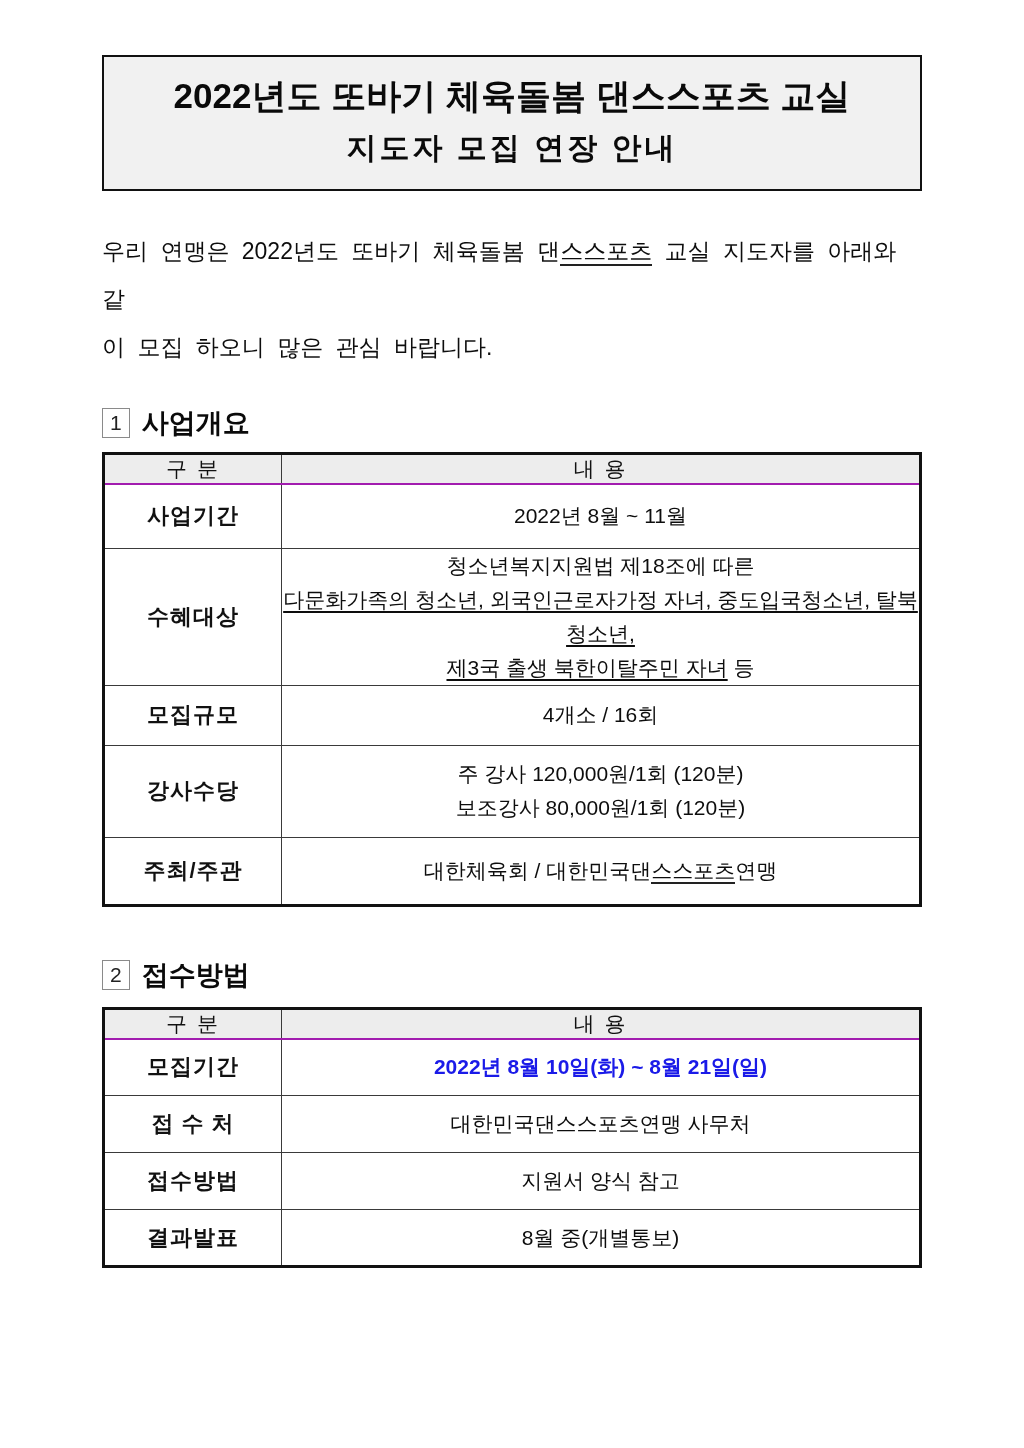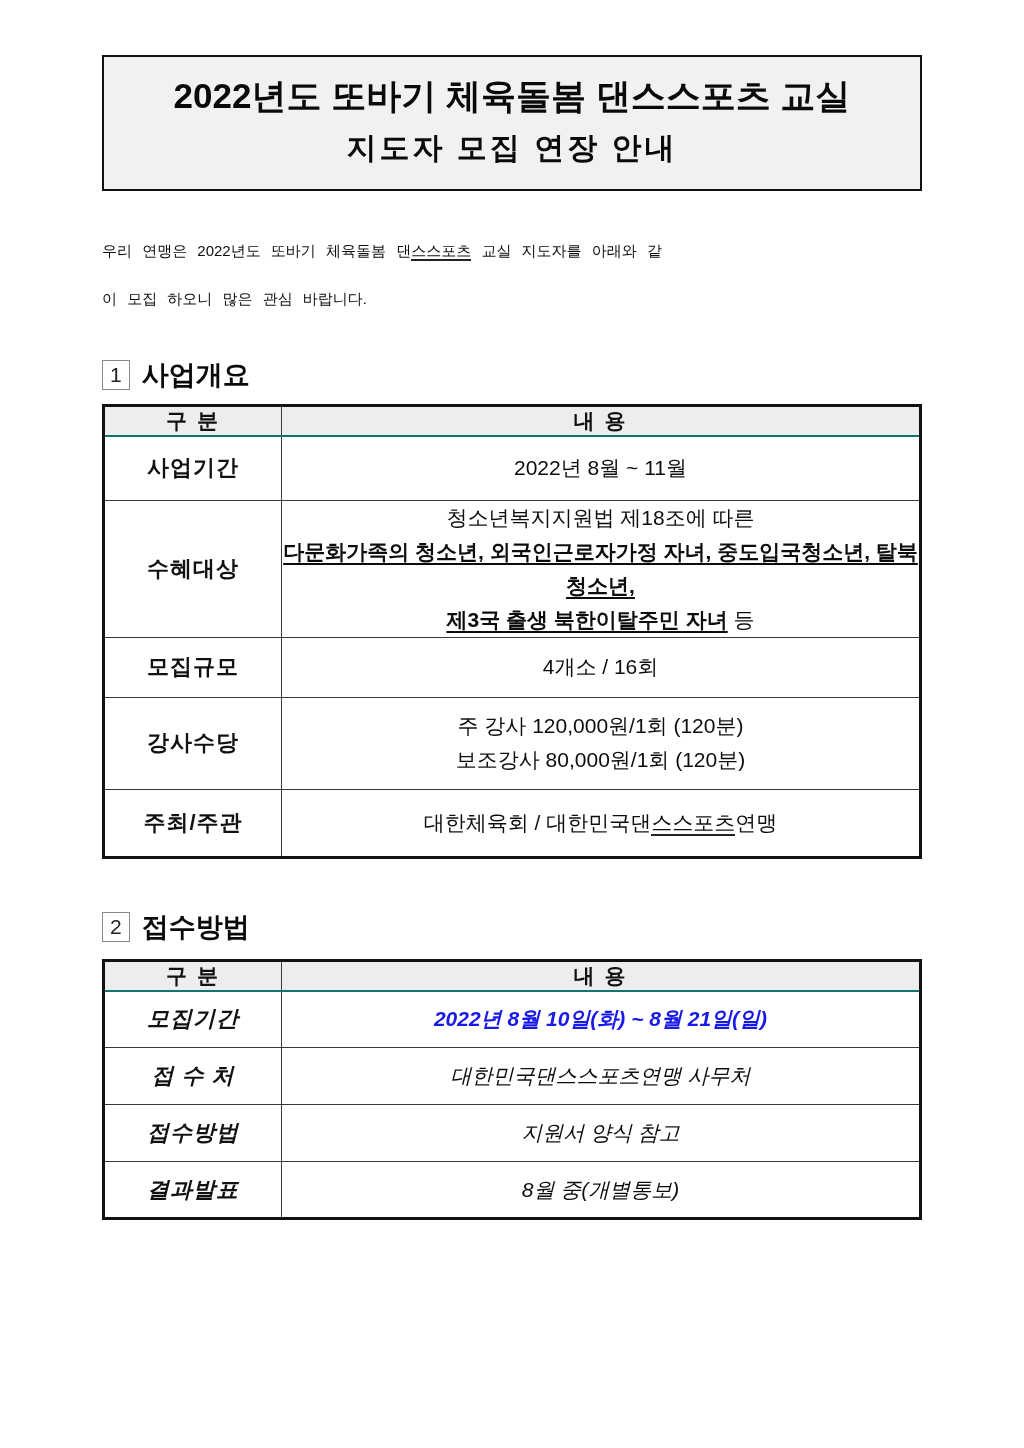--- a/index.html
+++ b/index.html
@@ -33,21 +33,21 @@
     font-size:35px;font-weight:900;line-height:48px;
     letter-spacing:0px;color:#0a0a0a;
   }
   .title-line2{
     font-size:30px;font-weight:900;line-height:56px;
     letter-spacing:3px;color:#0a0a0a;
   }
   
   .intro{
     margin-top:36px;
-    font-size:15px;line-height:48px;
+    font-size:23px;line-height:48px;
     word-spacing:6px;color:#0d0d0d;
   }
   .u-thin{border-bottom:2px solid #222;}
   
   .section-heading{
     display:flex;align-items:center;gap:12px;
     font-size:27px;font-weight:800;color:#0a0a0a;
     height:36px;
   }
   .section-heading.first{margin-top:34px;}
@@ -69,50 +69,50 @@
   table.info-table.t2{margin-top:14px;}
   table.info-table{border:3px solid var(--border-dark);}
   table.info-table th,
   table.info-table td{
     border:1px solid var(--line-thin);
     text-align:center;vertical-align:middle;
   }
   table.info-table th{
     background:var(--table-header-bg);
     height:30px;
-    font-size:21px;font-weight:700;
-    border-bottom:2px solid #0f766e;
+    font-size:21px;font-weight:400;
+    border-bottom:2px solid #a21caf;
     letter-spacing:2px;
   }
   td.label-cell{
     font-size:22px;font-weight:700;
     white-space:pre-wrap;
     letter-spacing:1px;
   }
   td.value-cell{font-size:21px;color:#0d0d0d;}
   td .cell-line{display:block;line-height:34px;}
   .bold-underline{
-    font-weight:700;
+    font-weight:400;
     text-decoration:underline;
     text-underline-offset:4px;
   }
   .blue-strong{
     color:var(--highlight-blue);
     font-weight:700;
   }
   
   tr.r-h72 td{height:72px;}
   tr.r-h64 td{height:64px;margin-top:24px;}
   tr.r-h110 td{height:110px;}
   tr.r-h60 td{height:60px;text-align:center;}
   tr.r-h92 td{height:92px;}
   tr.r-h68 td{height:68px;text-align:center;}
   tr.r-h70 td{height:70px;}
   
-  tr.r-h57 td{height:57px;font-style:italic;}
+  tr.r-h57 td{height:57px;}
 </style>
 </head>
 <body>
 
 <div class="page">
 
   <div class="title-box">
     <div class="title-line1">2022년도 또바기 체육돌봄 댄스스포츠 교실</div>
     <div class="title-line2">지도자 모집 연장 안내</div>
   </div>

